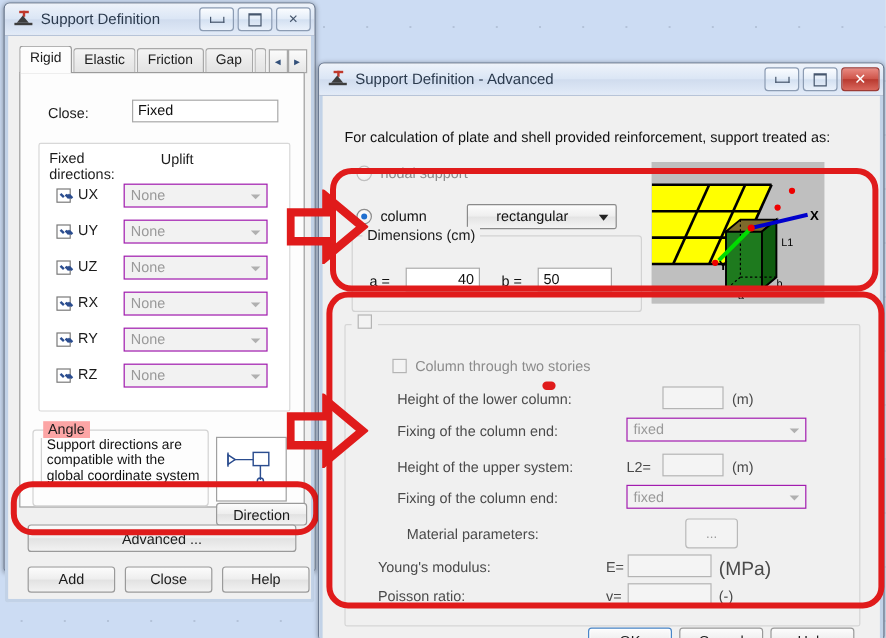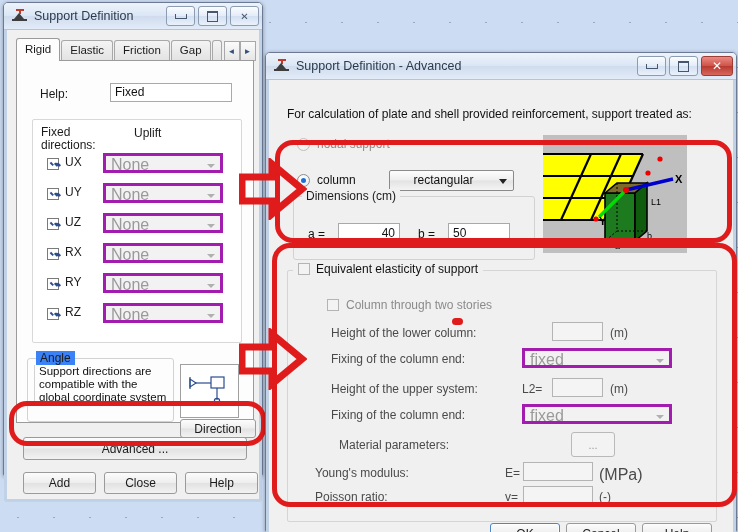--- a/index.html
+++ b/index.html
@@ -108,22 +108,22 @@
   }
   .lbl{font-size:12px;color:#1b1b1b;}
   .tfield{
     border:1px solid #a9a9a9;background:#fff;height:19px;box-sizing:border-box;
     font-size:12px;color:#111;padding:0 4px;line-height:17px;
   }
   .group{
     position:absolute;border:1px solid #d8d8d8;border-radius:2px;background:#fff;
   }
   .combo{
-    position:relative;border:3px solid #a21caf;background:#f2f2f2;height:20px;
-    box-sizing:border-box;font-size:16px;color:#9a9a9a;padding:0 18px 0 5px;
+    position:relative;border:1px solid #a21caf;background:#f2f2f2;height:20px;
+    box-sizing:border-box;font-size:12px;color:#9a9a9a;padding:0 18px 0 5px;
     line-height:18px;overflow:hidden;white-space:nowrap;
   }
   .combo .caret{
     position:absolute;right:5px;top:8px;width:0;height:0;
     border-left:4px solid transparent;border-right:4px solid transparent;
     border-top:4px solid #b0b0b0;
   }
   .cb{
     width:12px;height:12px;border:1px solid #7a7a7a;background:#fff;
     display:inline-block;position:relative;box-sizing:border-box;
@@ -138,21 +138,21 @@
     border:1px solid #9a9a9a;border-radius:3px;
     background:linear-gradient(#fcfcfc,#eeeeee 48%,#e2e2e2 52%,#f2f2f2);
     font-size:12px;color:#1b1b1b;display:flex;align-items:center;justify-content:center;
     box-sizing:border-box;
   }
   .btn.def{border:1px solid #4a86c8;box-shadow:inset 0 0 0 1px #fff;}
   .fieldset{
     position:absolute;border:1px solid #d2d2d2;border-radius:3px;
   }
   .fieldset > .legend{
-    position:absolute;top:-8px;left:8px;background:#3b82f6;padding:0 4px;font-size:12px;color:#1b1b1b;
+    position:absolute;top:-8px;left:8px;background:#fca5a5;padding:0 4px;font-size:12px;color:#1b1b1b;
   }
   .fieldset.onpanel > .legend{background:#f0f0f0;}
 
   
   #dlgRight{left:265px;top:52px;width:470px;height:478px;}
   #dlgRight .body{position:relative;height:100%;background:#f0f0f0;}
   .radio{
     width:13px;height:13px;border-radius:50%;border:1px solid #8d8d8d;
     background:radial-gradient(circle at 40% 35%,#ffffff,#e9e9e9);
     display:inline-block;position:relative;box-sizing:border-box;
@@ -215,21 +215,21 @@
       <div class="tab">Gap</div>
       <div class="tab clipped">Nonl</div>
       <div class="spin">
         <div>◄</div>
         <div>►</div>
       </div>
     </div>
 
     <div class="tabpage">
 
-      <div style="position:absolute;left:23px;top:26px;" class="lbl">Help:</div>
+      <div style="position:absolute;left:23px;top:26px;" class="lbl">Close:</div>
       <div class="tfield" style="position:absolute;left:93px;top:22px;width:122px;">Fixed</div>
 
       <div class="group" style="left:15px;top:58px;width:208px;height:222px;">
         <div class="lbl" style="position:absolute;left:8px;top:6px;line-height:13px;">
           <span>Fixed</span><br>
           <span>directions:</span>
         </div>
         <div class="lbl" style="position:absolute;left:101px;top:6px;">Uplift</div>
 
         <div style="position:absolute;left:14px;top:36px;width:180px;height:24px;">
@@ -383,21 +383,20 @@
         <text x="56" y="90" font-family="Liberation Sans, sans-serif" font-size="11" font-weight="bold" fill="#000">Y</text>
         <text x="108" y="70" font-family="Liberation Sans, sans-serif" font-size="9" fill="#000">L1</text>
         <text x="72" y="114" font-family="Liberation Sans, sans-serif" font-size="9" fill="#000">a</text>
         <text x="104" y="104" font-family="Liberation Sans, sans-serif" font-size="9" fill="#000">b</text>
       </svg>
     </div>
 
     <div style="position:absolute;left:18px;top:190px;width:428px;height:250px;border:1px solid #d5d5d5;border-radius:2px;"></div>
     <div style="position:absolute;left:24px;top:182px;background:#f0f0f0;padding:0 5px;display:flex;align-items:center;gap:6px;">
       <span class="cb gray"></span>
-      <span style="font-size:12px;color:#111;">Equivalent elasticity of support</span>
     </div>
 
     <div style="position:absolute;left:58px;top:218px;display:flex;align-items:center;gap:7px;">
       <span class="cb gray"></span>
       <span style="font-size:12px;color:#8b8b8b;">Column through two stories</span>
     </div>
 
     <span style="position:absolute;left:62px;top:246px;font-size:12px;color:#4a4a4a;">Height of the lower column:</span>
     <span style="position:absolute;left:253px;top:246px;font-size:12px;color:#4a4a4a;margin-top:23px;">L1=</span>
     <div class="rfield" style="position:absolute;left:283px;top:242px;width:51px;height:19px;"></div>

